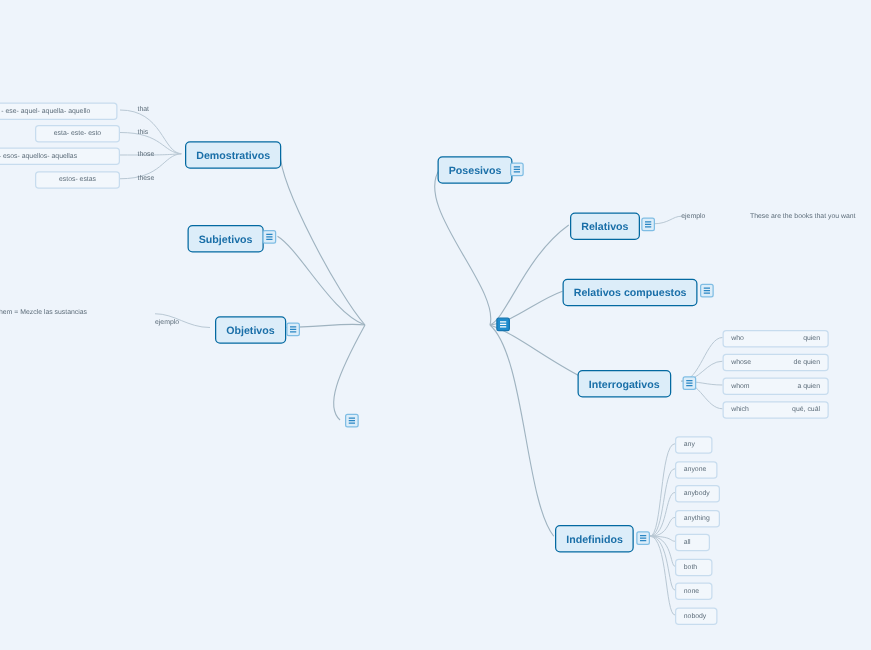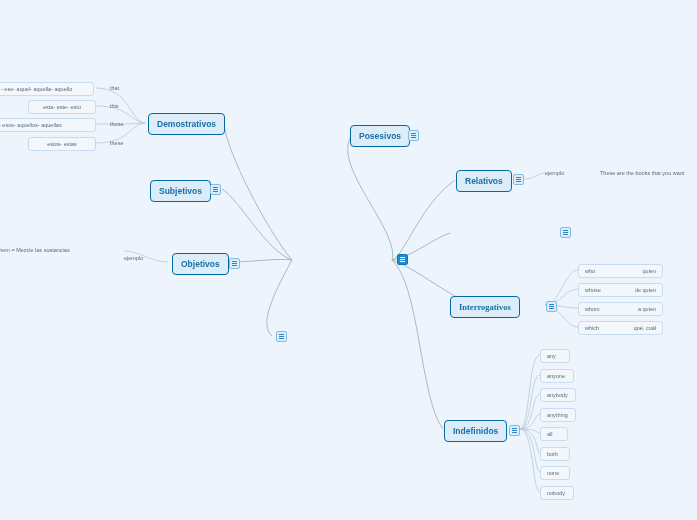--- a/index.html
+++ b/index.html
@@ -185,27 +185,30 @@
 
   <div class="node lvl1" style="left:456px; top:170px;">
     <span>Relativos</span>
   </div>
   <div class="handle" style="left:513px; top:174px;">
       <i></i>
       <i></i>
       <i></i>
     </div>
 
+  <div class="node lvl1" style="left:450px; top:223px;">
+    <span>Relativos compuestos</span>
+  </div>
   <div class="handle" style="left:560px; top:227px;">
       <i></i>
       <i></i>
       <i></i>
     </div>
 
-  <div class="node lvl1" style="left:450px; top:296px;font-family:Liberation Serif, serif;">
+  <div class="node lvl1" style="left:462px; top:296px;">
     <span>Interrogativos</span>
   </div>
   <div class="handle" style="left:546px; top:301px;">
       <i></i>
       <i></i>
       <i></i>
     </div>
 
   <div class="node lvl1" style="left:444px; top:420px;">
     <span>Indefinidos</span>

